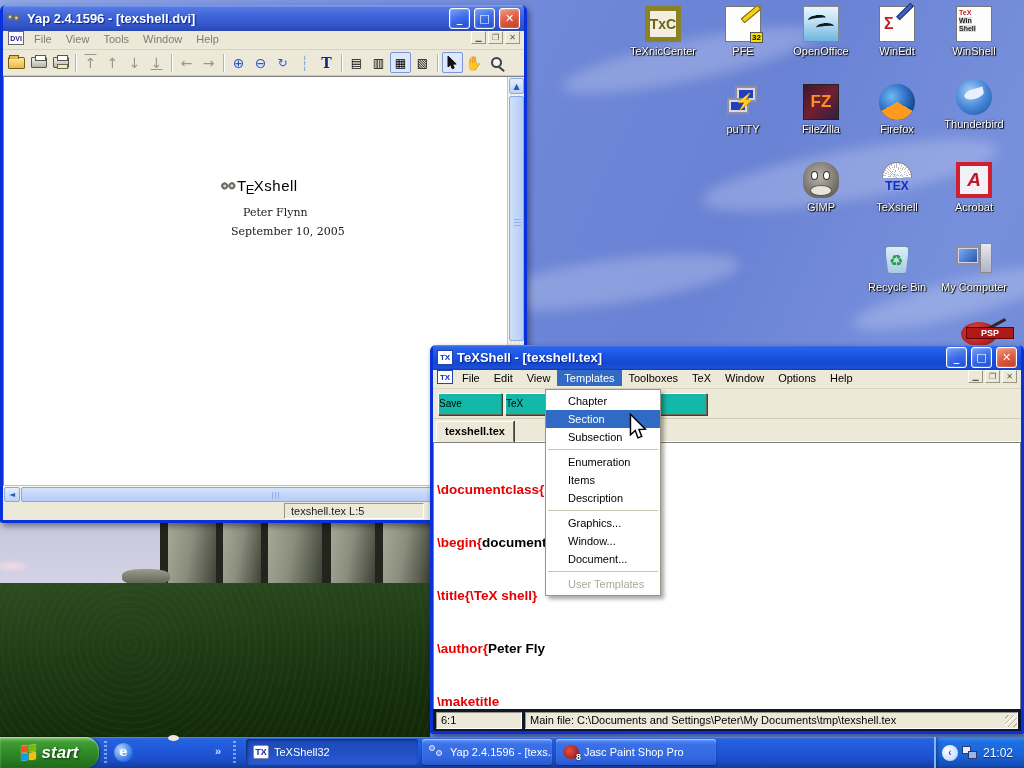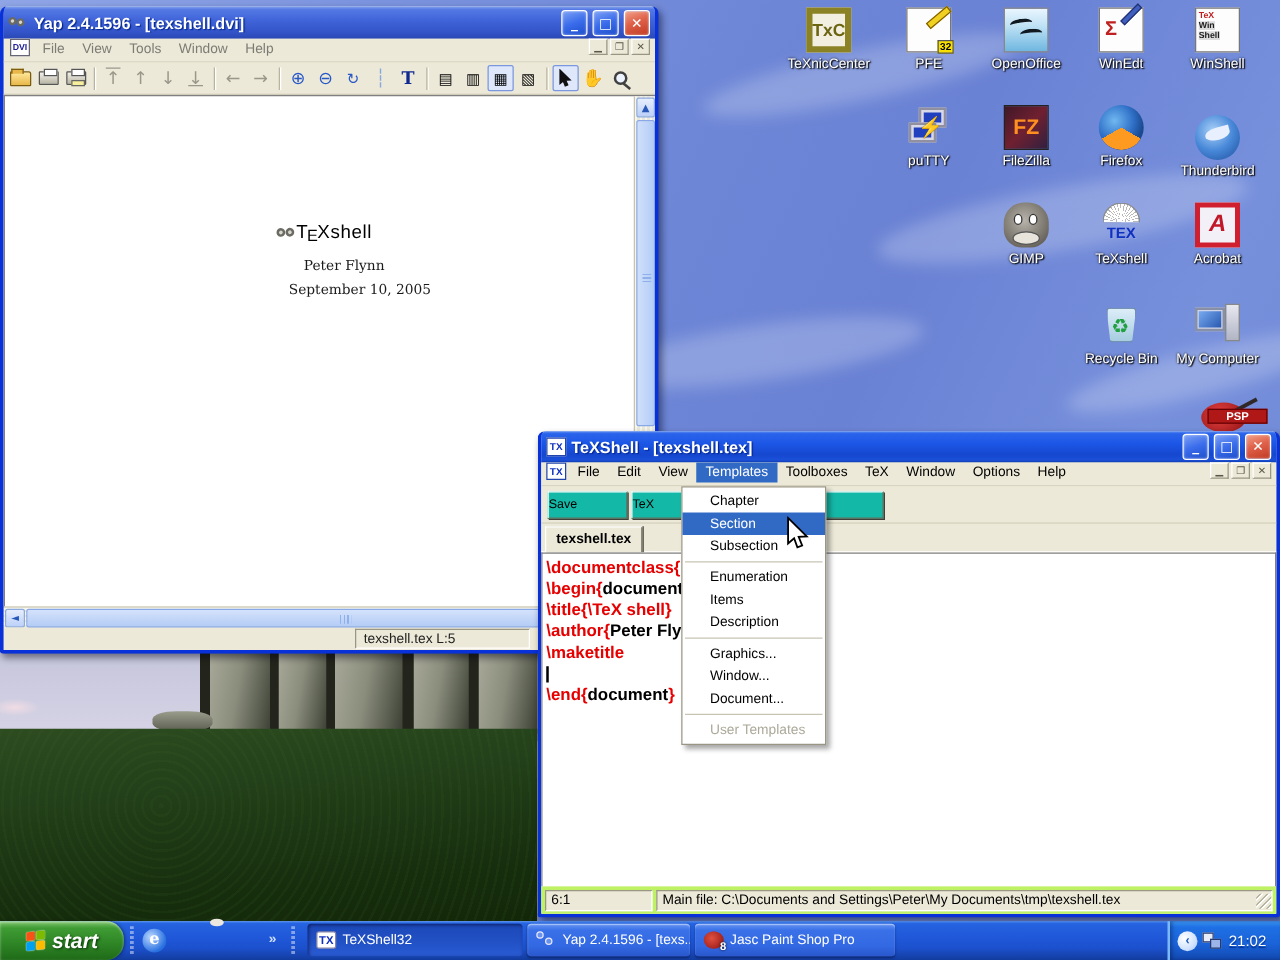--- a/index.html
+++ b/index.html
@@ -122,24 +122,24 @@
   #txs .menurow .mi.active { background:#316ac5; color:#fff; }
   .ts-toolbar { height:30px; flex:0 0 30px; background:#ece9d8; position:relative; border-bottom:1px solid #d0ccb8; }
   .tsbtn { position:absolute; top:4px; height:22px; background:#14b8a6; border:1px solid; border-color:#fff #6a6a5a #6a6a5a #fff;
      box-shadow:1px 1px 0 #40403a; font-size:10px; text-align:left; line-height:20px; color:#000; }
   .ts-tabrow { height:23px; flex:0 0 23px; background:#ece9d8; position:relative; border-bottom:1px solid #fff; }
   .ts-tab { position:absolute; left:3px; top:2px; width:78px; height:21px; background:#ece9d8;
      border:1px solid; border-color:#fff #6a6a5a transparent #fff; box-shadow:1px 0 0 #40403a;
      font-weight:bold; font-size:11px; text-align:center; line-height:19px; }
   .ts-editor { flex:1; background:#fff; border:1px solid #808080; border-bottom:none; position:relative;
      font-weight:bold; font-size:13.5px; padding:2px 0 0 3px; overflow:hidden; }
-  .eline { height:17px; line-height:17px; white-space:pre; }
+  .eline { height:17px; line-height:17px; white-space:pre;margin-top:36px; }
   .red { color:#e60000; } .blk { color:#000; }
   .caret { display:inline-block; width:2px; height:13px; background:#000; vertical-align:middle; }
-  .ts-status { height:22px; flex:0 0 22px; background:#bef264; display:flex; align-items:center; gap:3px; padding:2px 3px; font-size:11px; }
+  .ts-status { height:22px; flex:0 0 22px; background:#0f172a; display:flex; align-items:center; gap:3px; padding:2px 3px; font-size:11px; }
   .ts-status .cell { border:1px solid; border-color:#9a9684 #fff #fff #9a9684; height:17px; line-height:15px; padding:0 4px; background:#ece9d8; }
   .ts-status .p { width:86px; }
   .ts-status .f { flex:1; }
   .sizegrip { position:absolute; right:4px; bottom:4px; width:12px; height:12px;
      background:repeating-linear-gradient(135deg,transparent 0 2px,#b8b4a0 2px 3px,#fff 3px 4px); }
 
   
   .popup { position:absolute; left:112px; top:44px; width:116px; background:#fff; border:1px solid #9a9684;
      box-shadow:3px 3px 4px rgba(0,0,0,.35); z-index:20; font-size:11px; padding:2px 0; }
   .pitem { height:18px; line-height:18px; padding-left:22px; color:#000; white-space:nowrap; }
@@ -275,21 +275,21 @@
   <div class="dicon" style="left:782px;top:84px;">
     <div class="art i-fz">FZ</div>
     <div class="lbl">FileZilla</div>
   </div>
   <div class="dicon" style="left:858px;top:84px;">
     <div class="art i-ffx">
         <span class="fox"></span>
       </div>
     <div class="lbl">Firefox</div>
   </div>
-  <div class="dicon" style="left:935px;top:92px;">
+  <div class="dicon" style="left:935px;top:79px;">
     <div class="art i-tb">
         <span class="wing"></span>
       </div>
     <div class="lbl">Thunderbird</div>
   </div>
 
   <div class="dicon" style="left:782px;top:162px;">
     <div class="art i-gimp">
       <span class="eye" style="left:8px;"></span>
         <span class="eye" style="left:20px;"></span>

